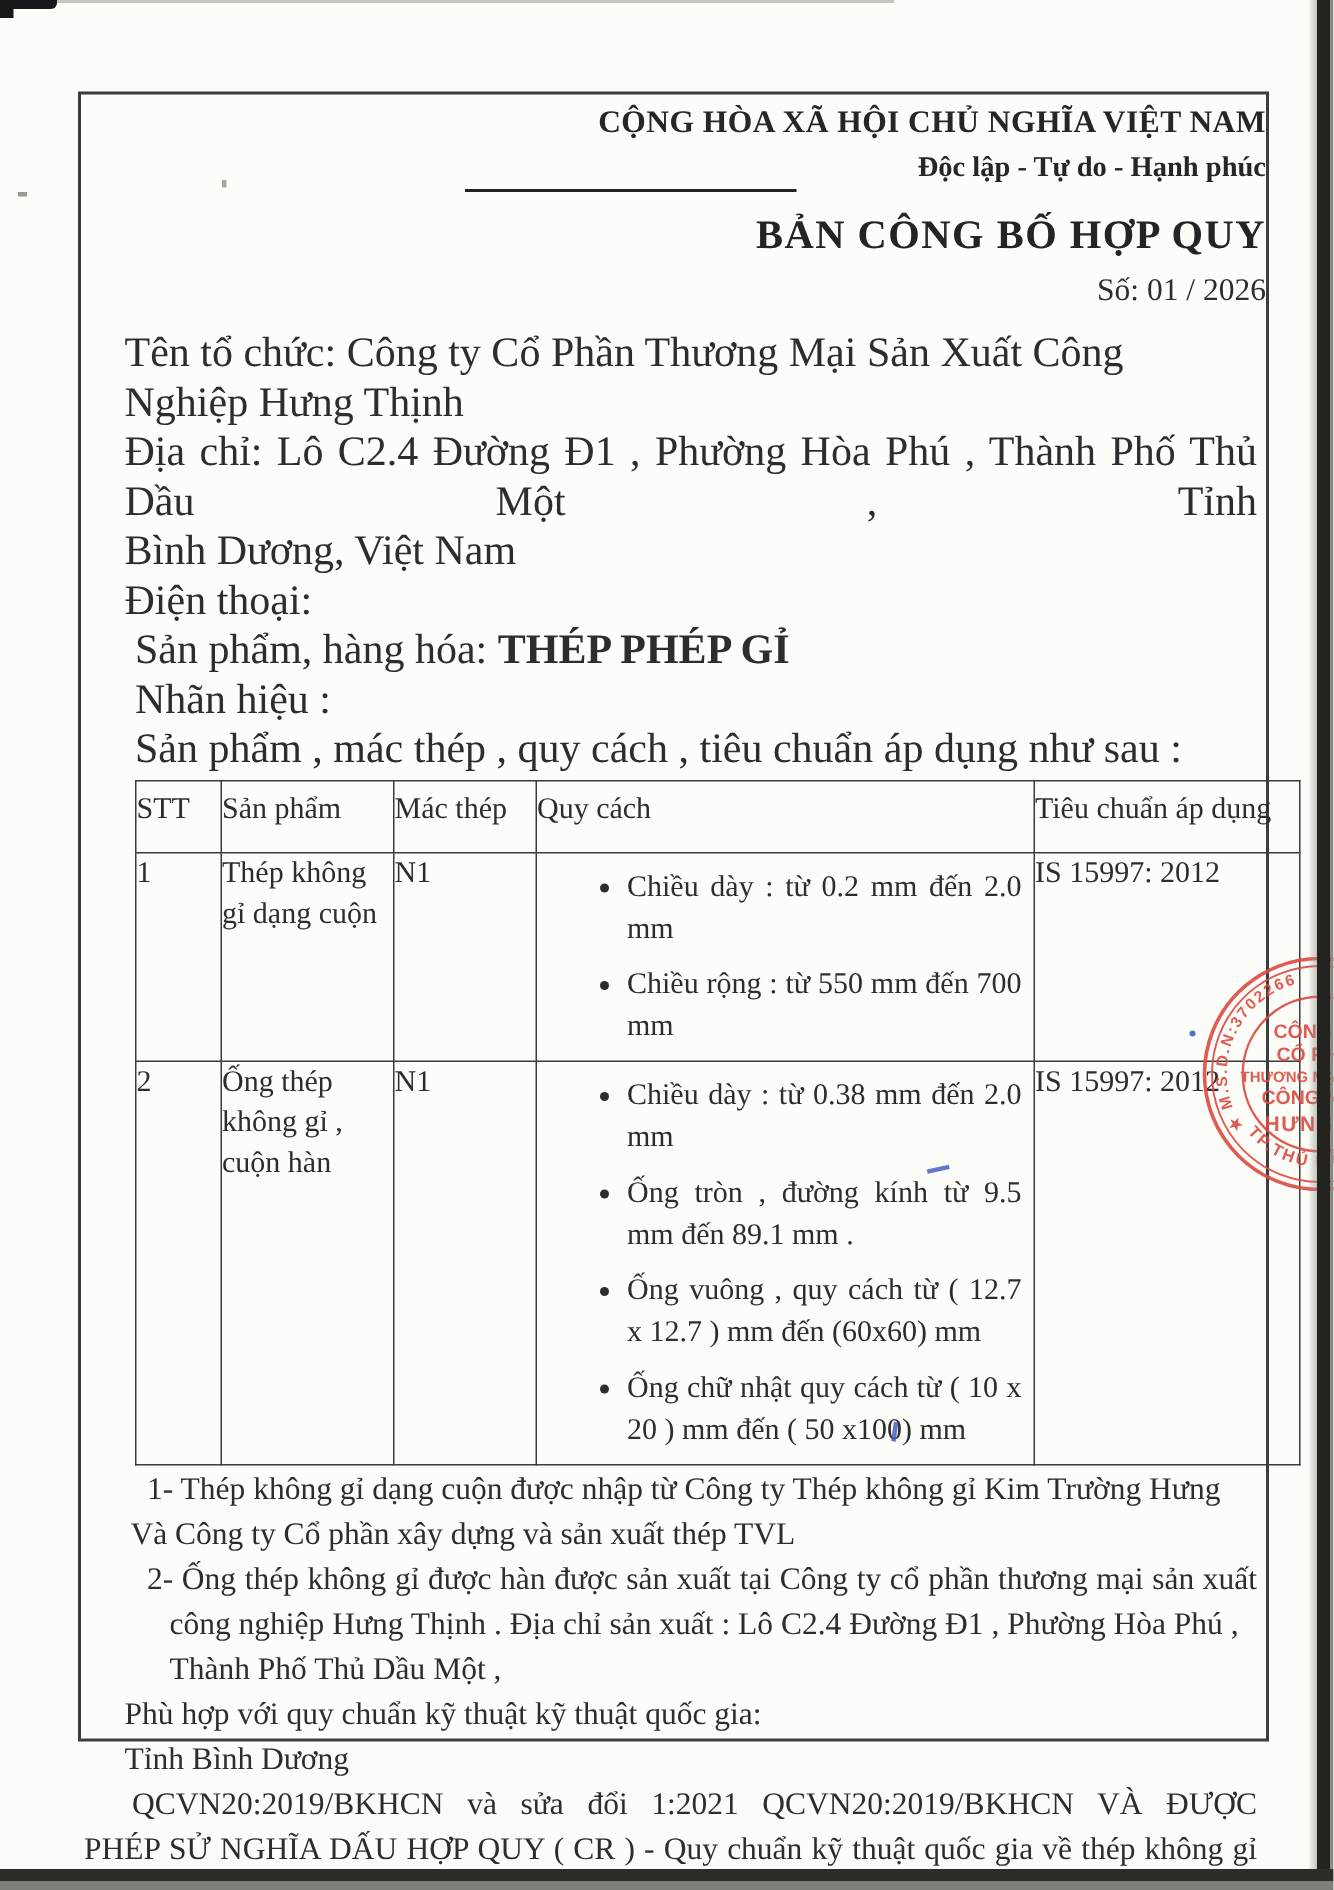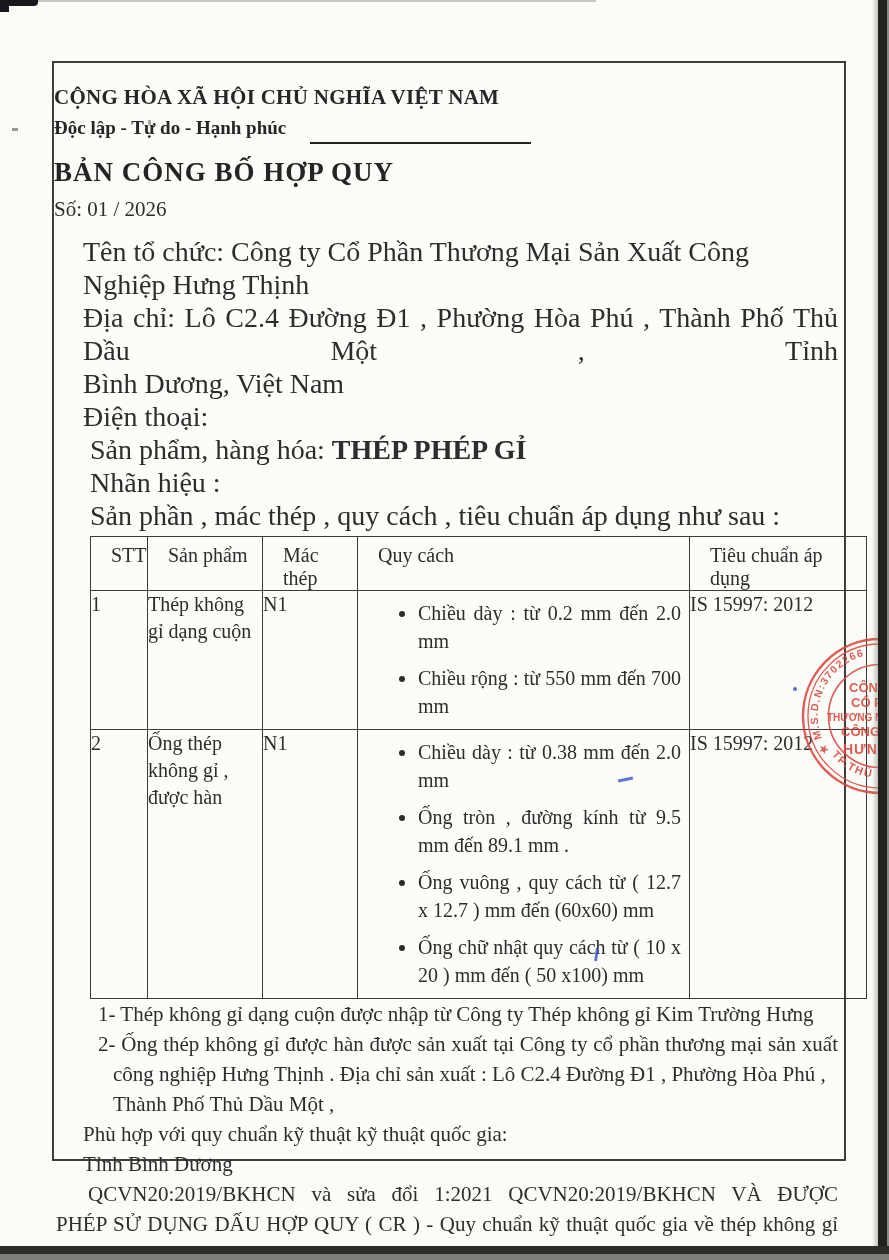--- a/index.html
+++ b/index.html
@@ -7,21 +7,21 @@
     width:889px;height:1260px;position:relative;overflow:hidden;
     background:#fbfbf7;
     font-family:"Liberation Serif","DejaVu Serif",serif;
     color:#2d2d2d;
   }
   
   .page{
     position:absolute;left:52px;top:61px;width:790px;height:1096px;
     border:2px solid #3d3d3d;background:#fcfcf9;
   }
-  .head{text-align:left;padding-top:21px;}
+  .head{text-align:right;padding-top:5px;}
   .nat1{font-size:21px;line-height:27px;font-weight:bold;letter-spacing:.3px;color:#262626;}
   .nat2{font-size:19px;line-height:25px;font-weight:bold;margin-top:4px;color:#262626;}
   .motto-underline{
     width:221px;height:0;border-top:2.5px solid #222;
     margin:2px auto 0;position:relative;left:-29px;
   }
   .title{font-size:27px;line-height:33px;font-weight:bold;letter-spacing:1px;margin-top:12px;color:#242424;}
   .doc-num{font-size:21px;line-height:27px;margin-top:7px;}
   
   .content{padding:12px 6px 0 29px;}
@@ -31,21 +31,21 @@
   .bold{font-weight:bold;}
   
   table.spec{
     border-collapse:collapse;margin:4px 0 0 7px;width:776px;table-layout:fixed;
   }
   table.spec th,table.spec td{
     border:1.6px solid #3b3b3b;vertical-align:top;
     font-size:20px;font-weight:normal;text-align:left;
     padding:0;
   }
-  table.spec th{height:40px;padding:7px 4px 0 20px;}
+  table.spec th{height:40px;padding:7px 4px 0 0;}
   th.c,td.c{text-align:center;padding-left:0;}
   td.pcell{padding:8px 10px 0 12px;text-align:justify;line-height:27px;}
   td.ncell{padding:8px 0 0 0;line-height:27px;}
   td.scell{padding:8px 6px 0 12px;line-height:27px;}
   ul.specs{margin:0;padding:8px 8px 0 60px;}
   ul.specs li{
     margin:0 0 9px 0;text-align:justify;line-height:28px;
   }
   tr.r1{height:99px;}
   tr.r2{height:231px;}
@@ -89,21 +89,21 @@
     <div class="doc-num">Số: 01 / 2026</div>
   </div>
 
   <div class="content">
     <div class="iline">Tên tổ chức: Công ty Cổ Phần Thương Mại Sản Xuất Công Nghiệp Hưng Thịnh</div>
     <div class="iline fill">Địa chỉ: Lô C2.4 Đường Đ1 , Phường Hòa Phú , Thành Phố Thủ Dầu Một , Tỉnh</div>
     <div class="iline">Bình Dương, Việt Nam</div>
     <div class="iline">Điện thoại:</div>
     <div class="iline ind"><span>Sản phẩm, hàng hóa: </span><span class="bold">THÉP PHÉP GỈ</span></div>
     <div class="iline ind">Nhãn hiệu :</div>
-    <div class="iline ind">Sản phần , mác thép , quy cách , tiêu chuẩn áp dụng như sau :</div>
+    <div class="iline ind">Sản phẩm , mác thép , quy cách , tiêu chuẩn áp dụng như sau :</div>
 
     <table class="spec">
       <colgroup>
         <col style="width:57px">
           <col style="width:115px">
           <col style="width:95px">
         <col style="width:332px">
           <col style="width:177px">
       </colgroup>
       <tbody>
@@ -121,44 +121,45 @@
         <td>
           <ul class="specs">
             <li>Chiều dày : từ 0.2 mm đến 2.0 mm</li>
             <li>Chiều rộng : từ 550 mm đến 700 mm</li>
           </ul>
         </td>
         <td class="scell">IS 15997: 2012</td>
       </tr>
       <tr class="r2">
         <td class="c ncell">2</td>
-        <td class="pcell">Ống thép không gỉ , được hàn</td>
+        <td class="pcell">Ống thép không gỉ , cuộn hàn</td>
         <td class="c ncell">N1</td>
         <td>
           <ul class="specs">
             <li>Chiều dày : từ 0.38 mm đến 2.0 mm</li>
             <li>Ống tròn , đường kính từ 9.5 mm đến 89.1 mm .</li>
             <li>Ống vuông , quy cách từ ( 12.7 x 12.7 ) mm đến (60x60) mm</li>
             <li>Ống chữ nhật quy cách từ ( 10 x 20 ) mm đến ( 50 x100) mm</li>
           </ul>
         </td>
         <td class="scell">IS 15997: 2012</td>
       </tr>
     </tbody>
       </table>
 
     <div class="notes">
       <div class="nline ml15">1-  Thép không gỉ dạng cuộn được nhập từ Công ty Thép không gỉ Kim Trường Hưng</div>
+      <div class="nline ml4">Và Công ty Cổ phần xây dựng và sản xuất thép TVL</div>
       <div class="nline ml15 fill">2-  Ống thép không gỉ được hàn được sản xuất tại Công ty cổ phần thương mại sản xuất</div>
       <div class="nline ml30">công nghiệp Hưng Thịnh . Địa chỉ sản xuất : Lô C2.4 Đường Đ1 , Phường Hòa Phú ,</div>
       <div class="nline ml30">Thành Phố Thủ Dầu Một ,</div>
       <div class="nline">Phù hợp với quy chuẩn kỹ thuật kỹ thuật quốc gia:</div>
       <div class="nline">Tỉnh Bình Dương</div>
       <div class="nline ml5 fill">QCVN20:2019/BKHCN và sửa đổi 1:2021 QCVN20:2019/BKHCN VÀ ĐƯỢC</div>
-      <div class="nline mlneg fill">PHÉP SỬ DỤNG DẤU HỢP QUY ( CR ) -  Quy chuẩn kỹ thuật quốc gia về thép không gỉ</div>
+      <div class="nline mlneg fill">PHÉP SỬ NGHĨA DẤU HỢP QUY ( CR ) -  Quy chuẩn kỹ thuật quốc gia về thép không gỉ</div>
     </div>
   </div>
 </div>
 
 <div class="stamp">
   <svg width="210" height="184" viewBox="0 0 210 184">
     <defs>
       <path id="arcTop" d="M 52.1 126.2 A 62 62 0 0 1 120.2 29.0" fill="none"></path>
       <path id="arcBottom" d="M 49 121.8 A 62 62 0 0 0 153 121.8" fill="none"></path>
     </defs>

